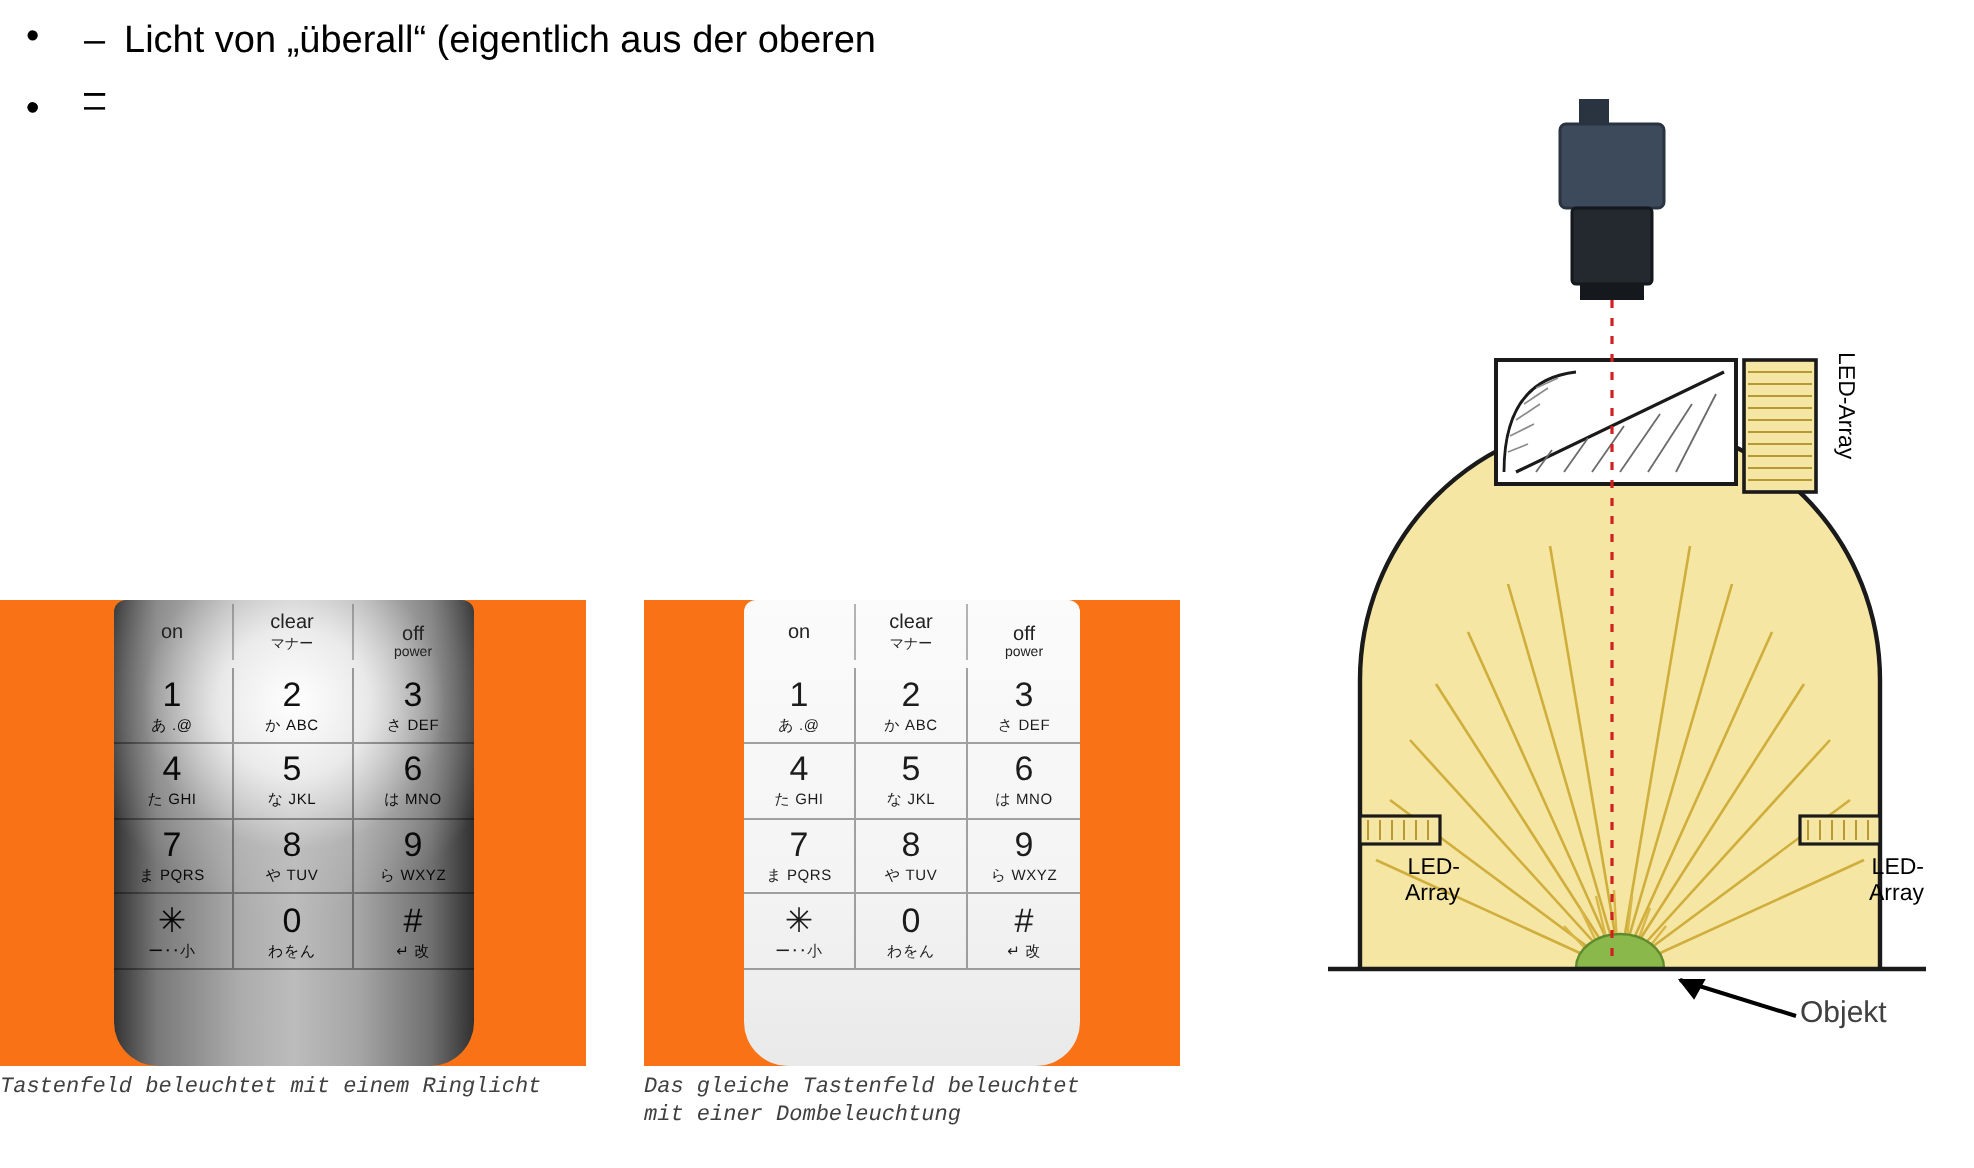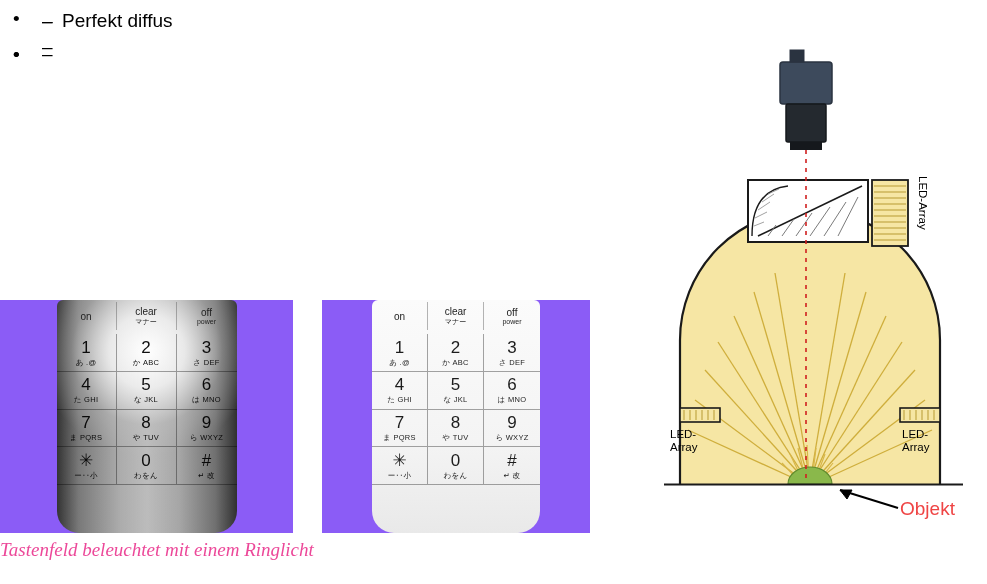--- a/index.html
+++ b/index.html
@@ -55,28 +55,28 @@
   .b2 .cont {
     display: block;
   }
 
   
   .photo-block {
     position: absolute;
   }
   .photo {
     position: relative;
-    background: #8b5cf6;
+    background: #f97316;
     overflow: hidden;
   }
   .caption {
-    font-family: Liberation Serif, serif;
+    font-family: Liberation Mono, monospace;
     font-style: italic;
-    font-size: 19px;
-    color: #ec4899;
+    font-size: 11px;
+    color: #404040;
     line-height: 1.25;
     margin-top: 5px;
   }
 
   
   .keypad {
     position: absolute;
     left: 50%;
     transform: translateX(-50%);
     top: 0;
@@ -131,21 +131,21 @@
     font-size: 10px;
     color: #222;
   }
   .toprow div {
     display: flex;
     flex-direction: column;
     align-items: center;
     justify-content: center;
     border-right: 1px solid rgba(90,90,90,0.45);
   }
-  .toprow div:last-child { border-right: none; }
+  .toprow div:last-child { border-right: none; justify-content: flex-end; }
   .toprow .tsub { font-size: 7px; }
 
   
   .ring .kp-body {
     background:
       radial-gradient(ellipse 60% 45% at 50% 22%, rgba(255,255,255,0.98) 0%, rgba(236,236,236,0.9) 35%, rgba(150,150,150,0.55) 70%, rgba(70,70,70,0.3) 100%),
       linear-gradient(90deg, #2c2c2c 0%, #8f8f8f 12%, #d8d8d8 35%, #efefef 50%, #cfcfcf 68%, #828282 88%, #272727 100%);
   }
   .ring .key { color: #101010; }
   .ring .kp-grid { mix-blend-mode: multiply; }
@@ -162,48 +162,48 @@
     left: 640px;
     top: 40px;
     width: 347px;
     height: 500px;
   }
   .led-label {
     position: absolute;
     font-size: 11.5px;
     color: #000;
     line-height: 1.1;
-    text-align: left;
+    text-align: right;
   }
   .led-label.vertical {
     writing-mode: vertical-rl;
     text-align: left;
   }
   .objekt-label {
     position: absolute;
-    font-size: 19px;
-    color: #ef4444;
+    font-size: 15px;
+    color: #404040;
   }
 </style>
 </head>
 <body>
 
 <div class="bullets">
 
   <div class="b1">
     <span class="dot">•</span>
   </div>
 
   <div class="b2">
     <span class="dash">–</span>
+    <span>Licht von „überall“ (eigentlich aus der oberen</span>
   </div>
 
   <div class="b2">
     <span class="dash">–</span>
-    <span>Perfekt diffus</span>
   </div>
 
   <div class="b2">
     <span class="dash">–</span>
   </div>
 
   <div class="b1" style="margin-top:8px;">
     <span class="dot">•</span>
   </div>
 
@@ -352,20 +352,24 @@
         <div class="key">
             <span class="num">0</span>
             <span class="sub">わをん</span>
           </div>
         <div class="key">
             <span class="num">#</span>
             <span class="sub">↵ 改</span>
           </div>
       </div>
     </div>
+  </div>
+  <div class="caption">
+    <span>Das gleiche Tastenfeld beleuchtet</span><br>
+    <span>mit einer Dombeleuchtung</span>
   </div>
 </div>
 
 <div class="diagram">
   <svg width="347" height="500" viewBox="0 0 347 500" xmlns="http://www.w3.org/2000/svg">
 
     <path d="M 40 300 A 130 130 0 0 1 300 300 L 300 445 L 40 445 Z" fill="#f6e6a4" stroke="none"></path>
 
     <path d="M 40 300 L 40 445 M 300 300 L 300 445 M 40 300 A 130 130 0 0 1 300 300" fill="none" stroke="#1a1a1a" stroke-width="2.2"></path>
 

